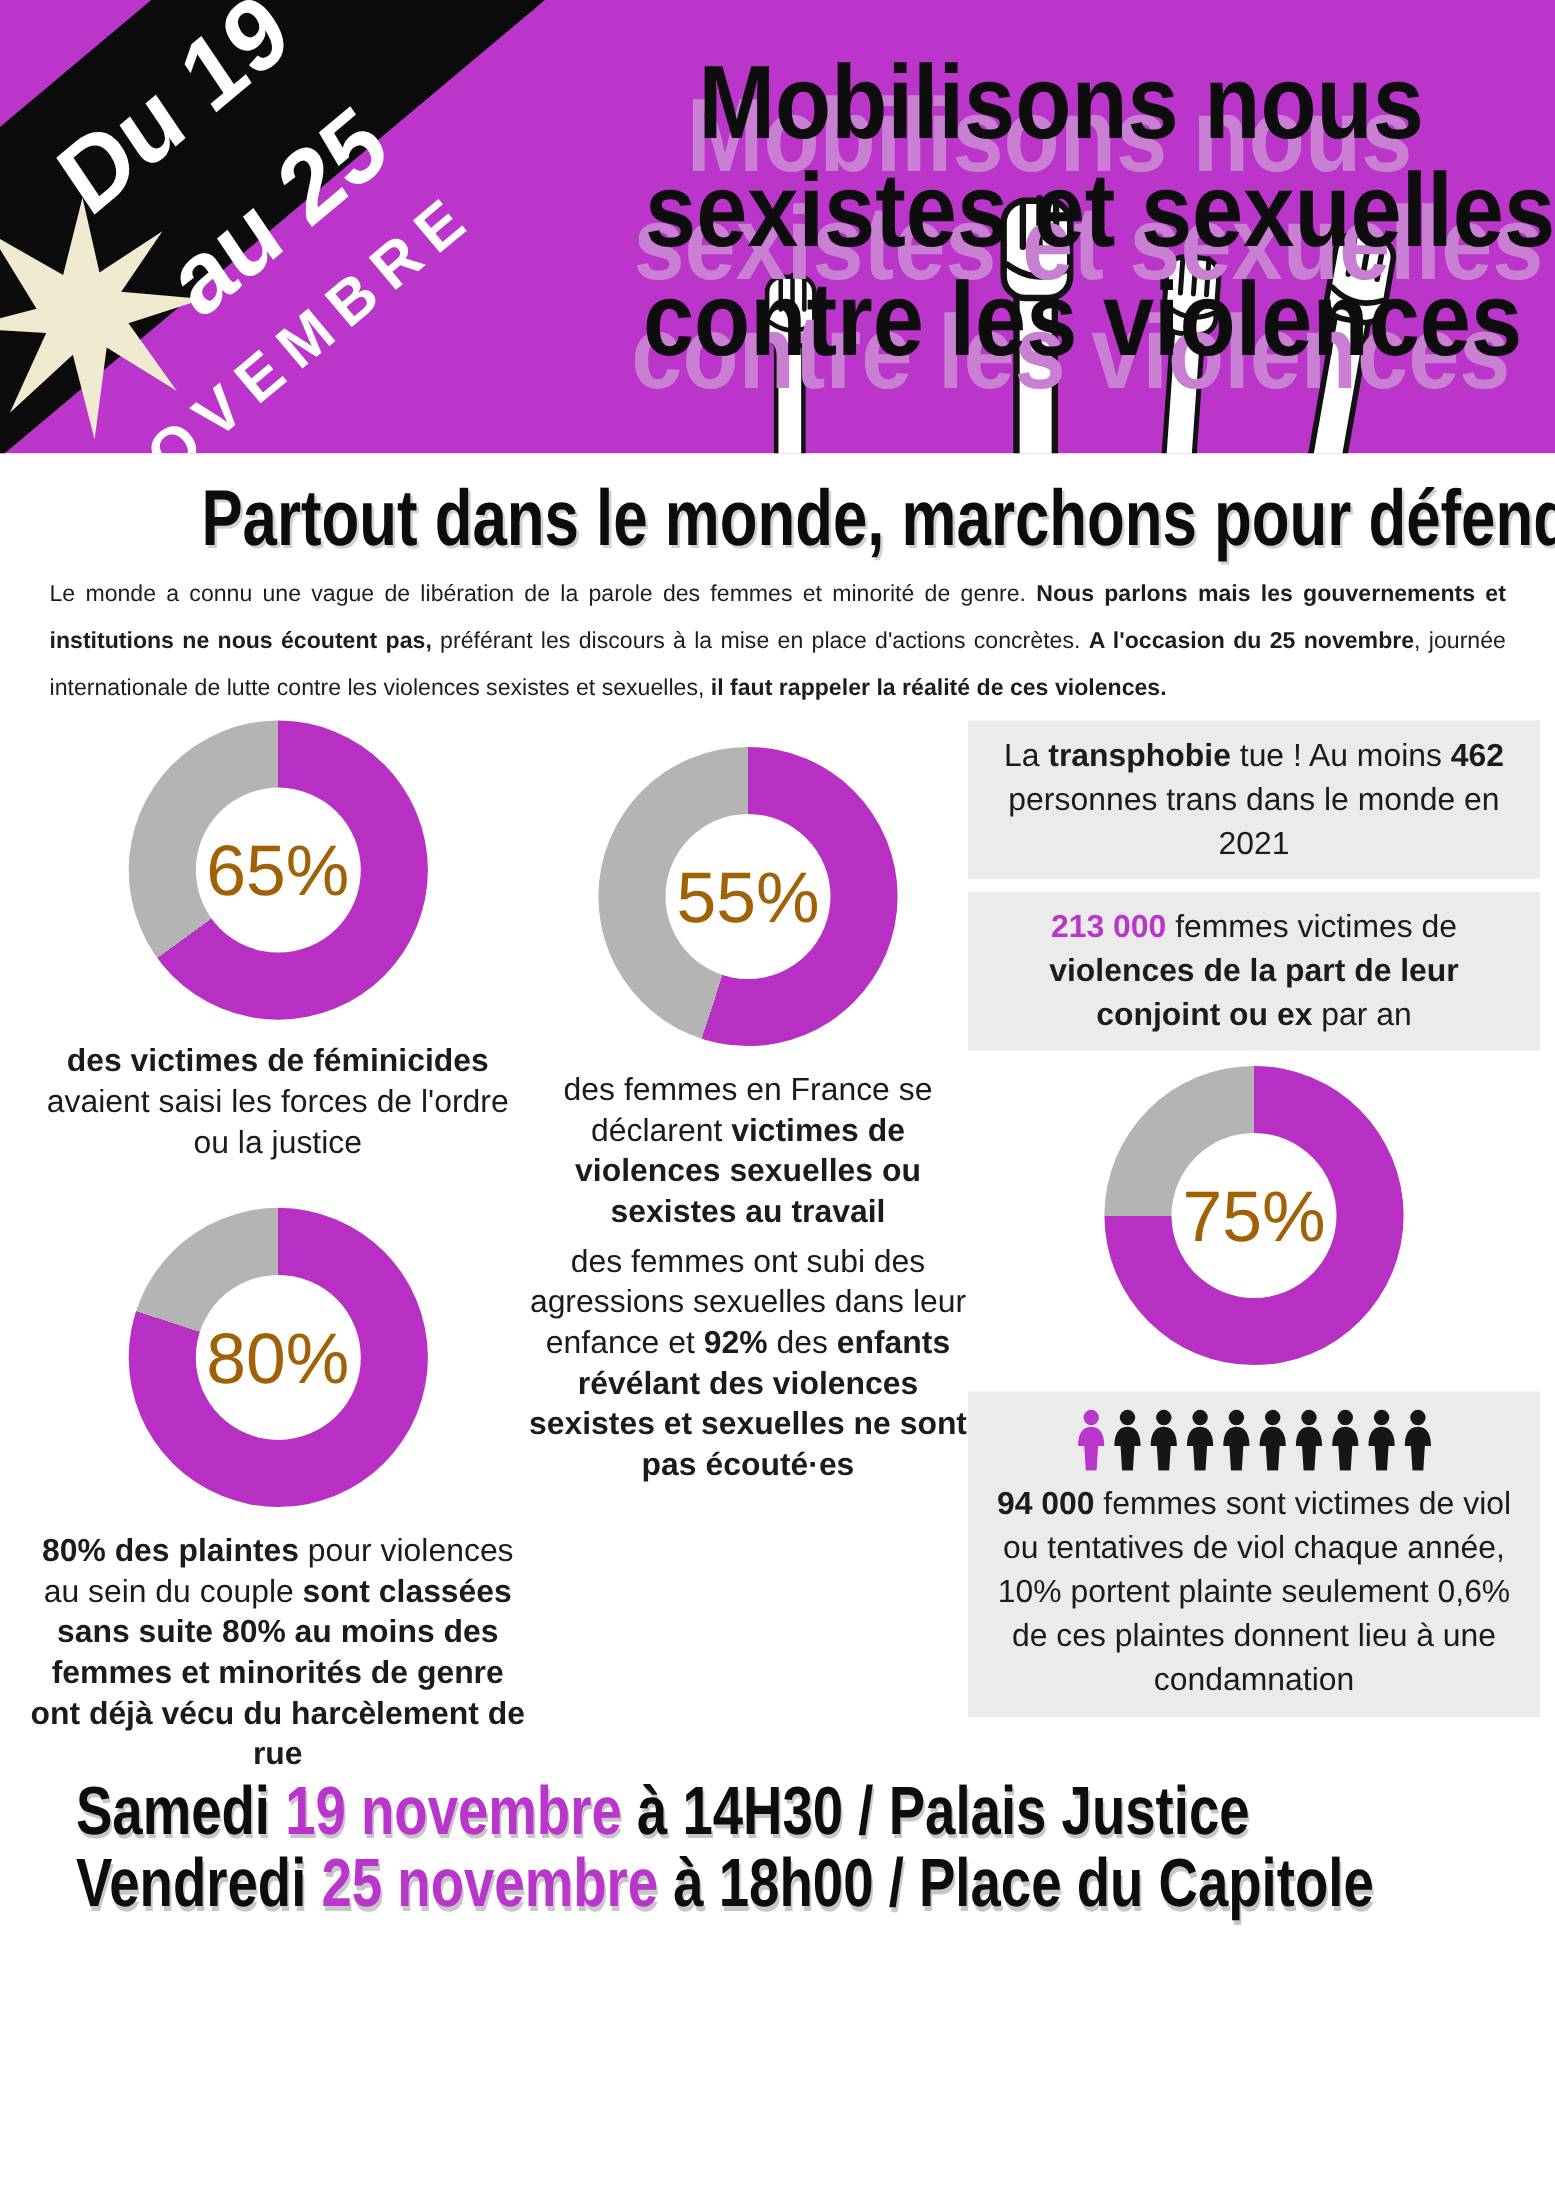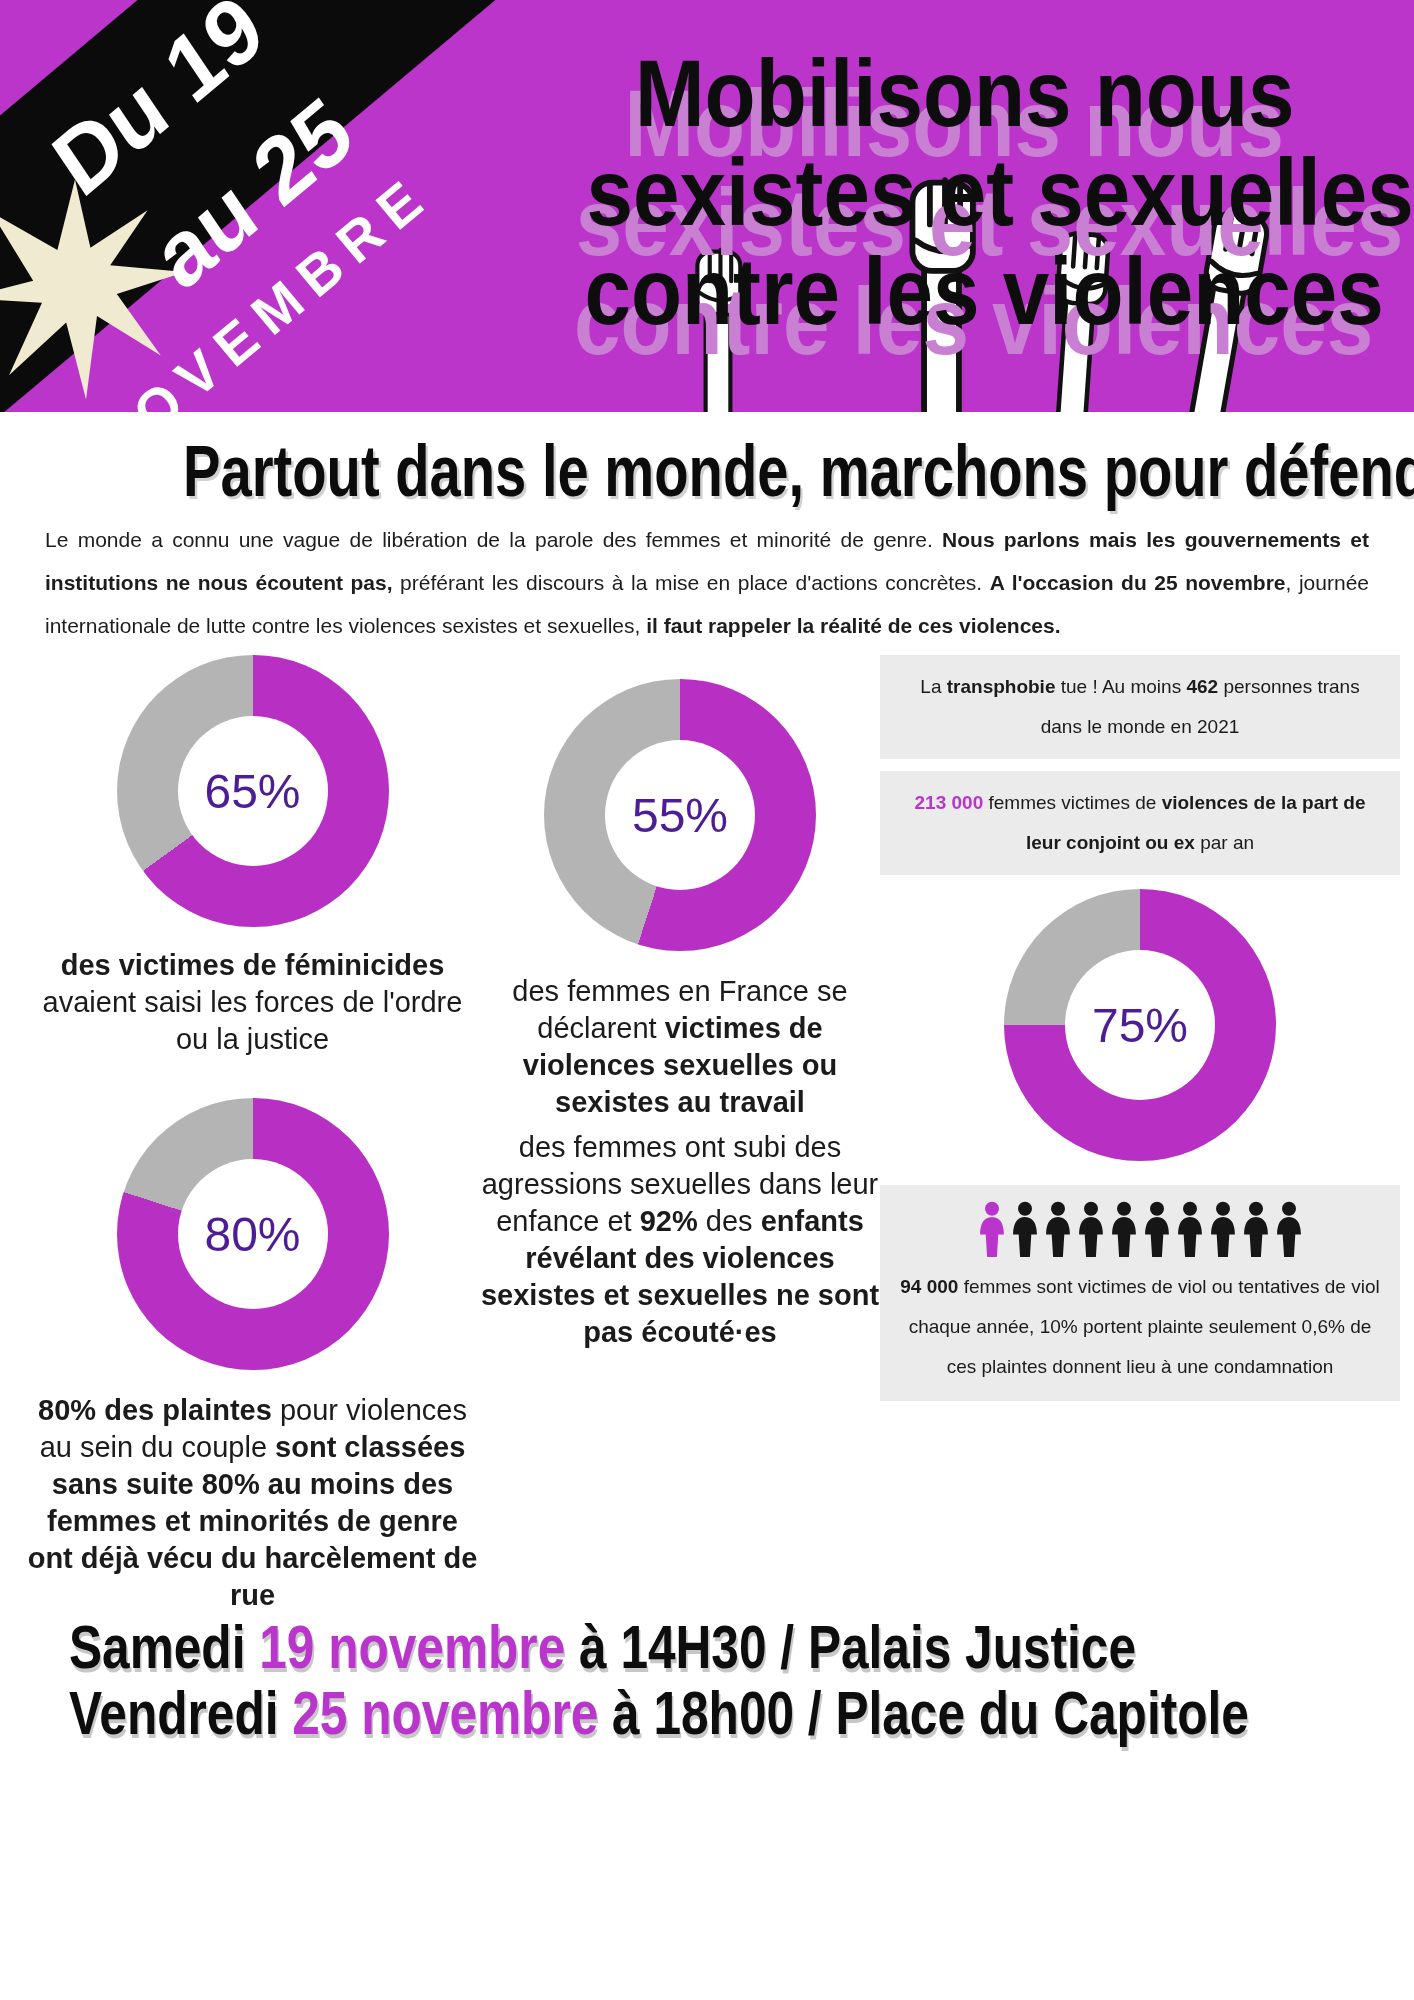--- a/index.html
+++ b/index.html
@@ -37,31 +37,31 @@
   .hline{display:block;font-size:72px;line-height:74px;}
   .hline .cond{display:inline-block;transform:scaleX(0.78);transform-origin:center;
                white-space:nowrap;text-shadow:3px 3px 0 rgba(0,0,0,0.18);}
   .para{margin:10px 45px 0;text-align:justify;font-size:21px;line-height:43px;color:#1d1d1d;}
 
   
   .columns{display:grid;grid-template-columns:455px 400px 520px;padding-left:25px;margin-top:4px;}
   .donut{width:272px;height:272px;border-radius:50%;margin-left:auto;margin-right:auto;position:relative;}
   .hole{position:absolute;inset:61px;background:#fff;border-radius:50%;
         display:flex;align-items:center;justify-content:center;}
-  .donut-label{font-size:48px;color:#4c1d95;}
+  .donut-label{font-size:65px;color:#a16207;}
   .caption{margin-left:auto;margin-right:auto;text-align:center;font-size:29px;line-height:37px;}
   .accent{color:var(--accent);font-weight:bold;}
 
   .d65{margin-top:4px}            .cap65{margin-top:20px;max-width:450px;}
   .d80{margin-top:40px}           .cap80{margin-top:22px;max-width:455px;}
   .d55{margin-top:28px}           .cap55{margin-top:22px;max-width:400px;}
   .d16{margin-top:22px}           .cap16{margin-top:8px;max-width:420px;}
   .d75{margin-top:14px}           .cap75{margin-top:8px;max-width:520px;}
 
-  .sbox{background:var(--boxbg);text-align:center;font-size:19px;line-height:40px;
+  .sbox{background:var(--boxbg);text-align:center;font-size:29px;line-height:40px;
         padding:12px 18px;color:#1b1b1b;}
   .sbox1{margin-top:4px;} .sbox2{margin-top:12px;} .box94{margin-top:24px;padding:14px 14px;}
   .icons-row{display:flex;justify-content:center;align-items:flex-end;gap:5px;margin:2px 0 10px;}
   .person{display:inline-block;color:#161616;}
   .person svg{width:28px;height:56px;display:block;}
   .accent-person{color:var(--accent);}
 
   
   .footer{padding-left:69px;}
   .fline{font-size:62px;line-height:66px;font-weight:bold;color:#0d0d0d;white-space:nowrap;}

